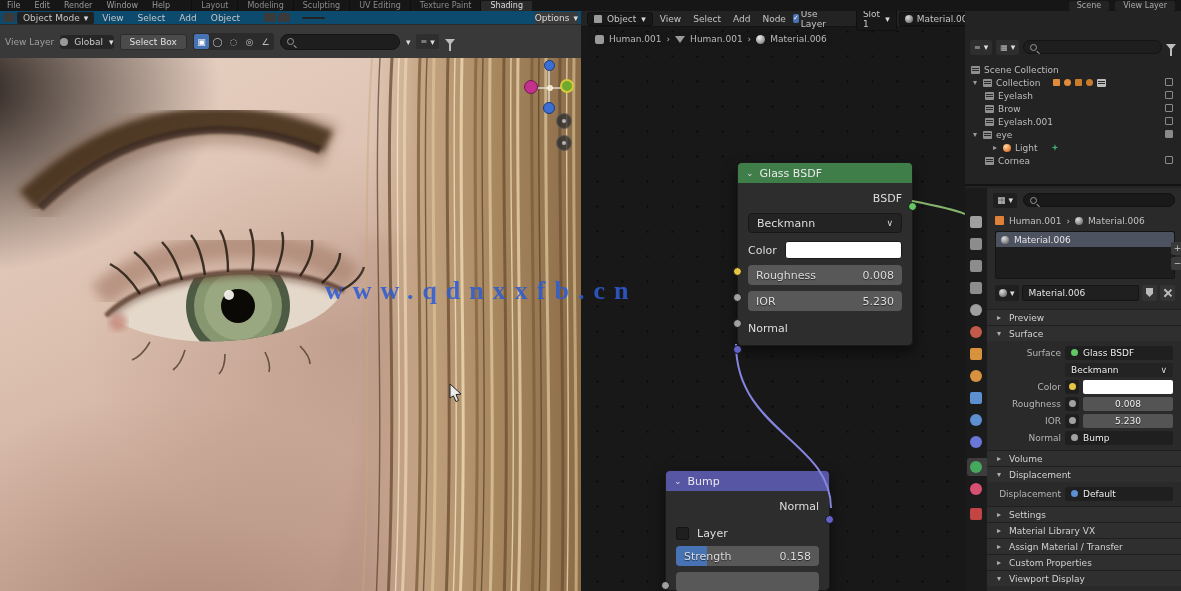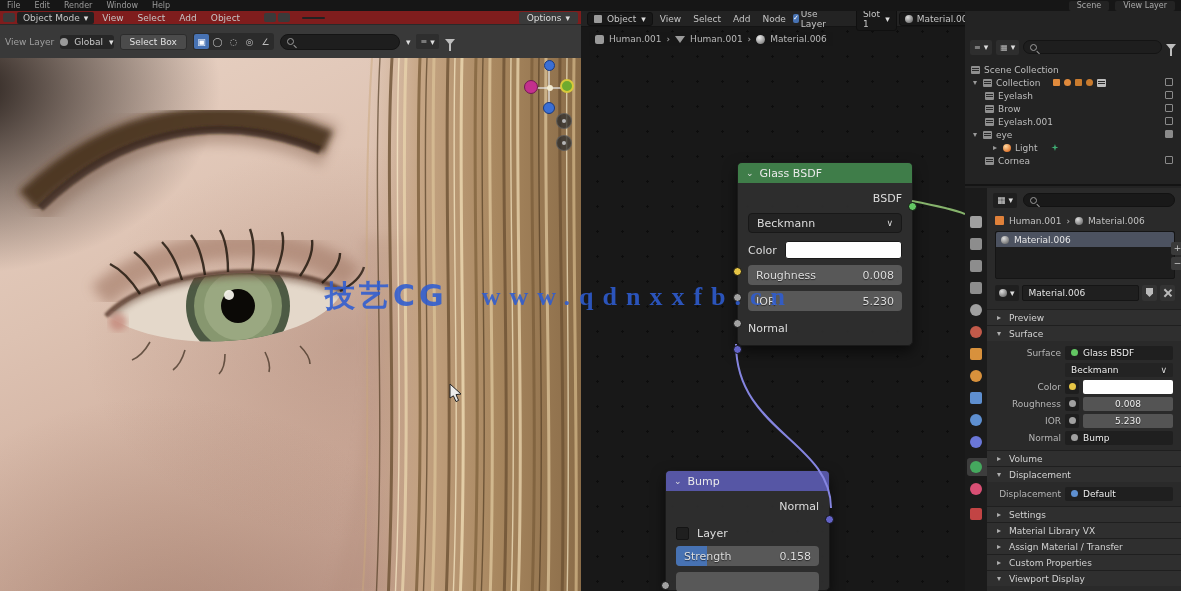--- a/index.html
+++ b/index.html
@@ -11,29 +11,29 @@
   .topbar { position:absolute; left:0; top:0; width:1181px; height:11px; background:#161616; display:flex; align-items:flex-end; overflow:hidden; font-size:8px; color:#9a9a9a; }
   .topbar .menu { padding:0 7px 1px; }
   .topbar .tabs { display:flex; margin-left:14px; }
   .topbar .tab { padding:0 9px 1px; border-left:1px solid #0d0d0d; color:#8a8a8a; }
   .topbar .tab.active { background:#2a2a2a; color:#ddd; }
   .topbar .tb-right { margin-left:auto; display:flex; gap:6px; padding-right:6px; }
   .topbar .tb-chip { background:#232323; border-radius:2px; padding:0 8px 1px; color:#aaa; }
 
   
   .vp { position:absolute; left:0; top:11px; width:581px; height:580px; overflow:hidden; }
-  .vp-header { position:absolute; left:0; top:0; width:100%; height:13px; background:#7f1d1d; display:flex; align-items:center; font-size:9px; color:#c5c5c5; gap:2px; padding:0 3px; }
+  .vp-header { position:absolute; left:0; top:0; width:100%; height:13px; background:#0c4a6e; display:flex; align-items:center; font-size:9px; color:#c5c5c5; gap:2px; padding:0 3px; }
   .mode-chip { background:#202020; border-radius:2px; padding:1px 6px; display:flex; gap:4px; align-items:center; }
   .vp-menu { padding:1px 6px; }
   .hdr-ico { width:12px; height:9px; border-radius:2px; background:#3a3a3a; position:relative; }
   .sphere-group { display:flex; gap:1px; margin-left:10px; background:#222; border-radius:3px; padding:1px 2px; }
   .sphere { width:10px; height:10px; border-radius:50%; background:radial-gradient(circle at 35% 30%, #e8e8e8, #6a6a6a 70%); }
   .sphere-btn { padding:0 2px; border-radius:2px; }
   .sphere-btn.active { background:#4772b3; }
-  .options-chip { margin-left:auto; background:#3a3a3a; border-radius:2px; padding:1px 8px; color:#ddd; display:flex; gap:4px; align-items:center; }
+  .options-chip { margin-left:auto; background:#3a3a3a; border-radius:2px; padding:1px 0; color:#ddd; display:flex; gap:4px; align-items:center; }
 
   .vp-toolbar { position:absolute; left:0; top:13px; width:100%; height:34px; background:#393939; border-top:1px solid #2a2a2a; display:flex; align-items:center; gap:6px; padding:0 5px; font-size:9px; color:#c9c9c9; }
   .tb-label { color:#9f9f9f; }
   .tb-drop { background:#262626; border-radius:3px; padding:2px 0; display:flex; gap:6px; align-items:center; }
   .tb-btn { background:#4b4b4b; border:1px solid #2c2c2c; border-radius:3px; padding:2px 9px; color:#e2e2e2; }
   .tbicon-group { display:flex; gap:1px; background:#2b2b2b; border-radius:3px; padding:1px; }
   .tbicon { width:15px; height:15px; border-radius:2px; display:flex; align-items:center; justify-content:center; color:#bdbdbd; font-size:9px; }
   .tbicon.active { background:#4772b3; color:#fff; }
   .search-well { background:#1e1e1e; border:1px solid #141414; border-radius:8px; height:16px; width:120px; display:flex; align-items:center; padding:0 6px; gap:5px; }
   .search-well input { background:transparent; border:none; outline:none; color:#ccc; font-size:9px; width:80px; }
@@ -150,20 +150,28 @@
 <body>
 
 <div class="stage">
 
   <div class="topbar">
     <span class="menu">File</span>
     <span class="menu">Edit</span>
     <span class="menu">Render</span>
     <span class="menu">Window</span>
     <span class="menu">Help</span>
+    <span class="tabs">
+      <span class="tab">Layout</span>
+      <span class="tab">Modeling</span>
+      <span class="tab">Sculpting</span>
+      <span class="tab">UV Editing</span>
+      <span class="tab">Texture Paint</span>
+      <span class="tab active">Shading</span>
+    </span>
     <span class="tb-right">
       <span class="tb-chip">Scene</span>
       <span class="tb-chip">View Layer</span>
     </span>
   </div>
 
   <div class="vp">
     <div class="vp-header">
       <span class="hdr-ico"></span>
       <span class="mode-chip">
@@ -415,21 +423,20 @@
           <span>0.158</span>
         </div>
         <div class="slider" style="margin-bottom:0;"></div>
       </div>
       <span class="socket" style="right:-5px;top:44px;background:#6363c7;"></span>
       <span class="socket" style="left:-5px;top:110px;background:#a1a1a1;"></span>
     </div>
   </div>
 
   <div class="watermark">
-    <span class="wm-brand">技艺CG</span>
     <span class="wm-url">www.qdnxxfb.cn</span>
   </div>
 
   <div class="right">
 
     <div class="outliner">
       <div class="ol-header">
         <span class="ol-chip">
             <span>≡</span>
             <span class="chev">▾</span>

